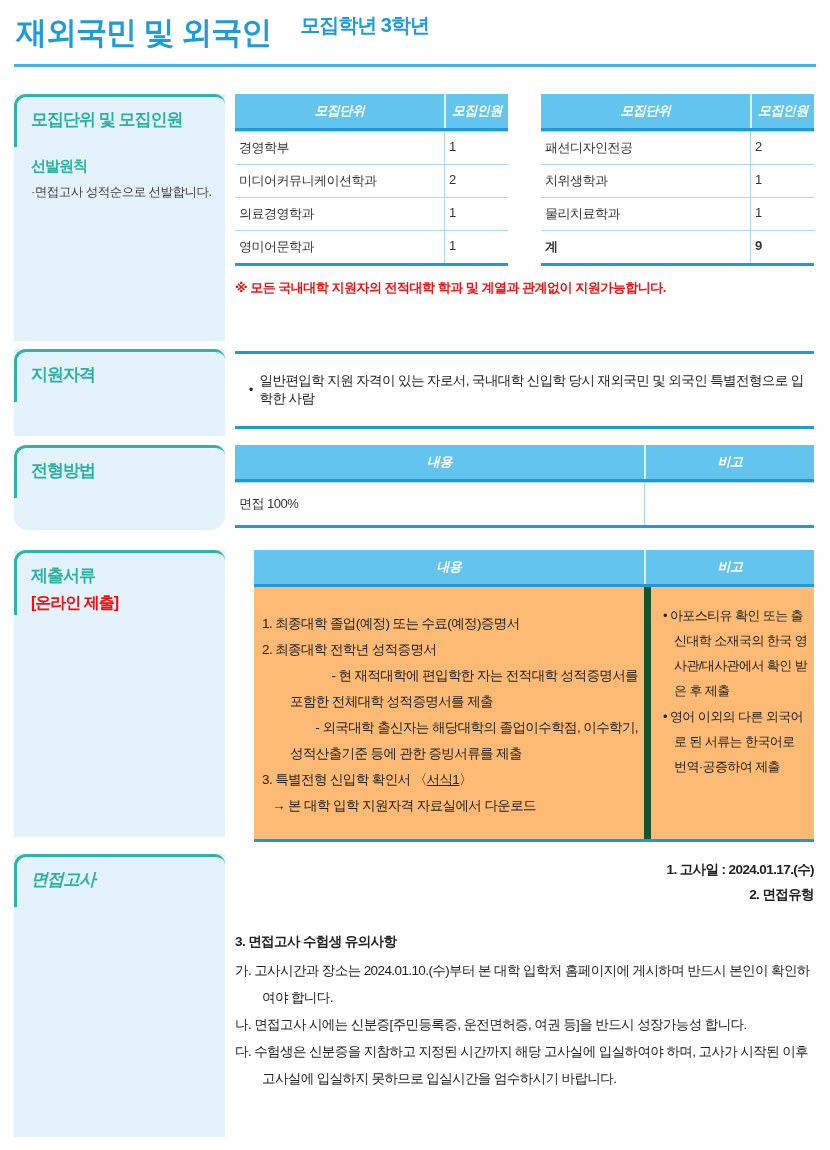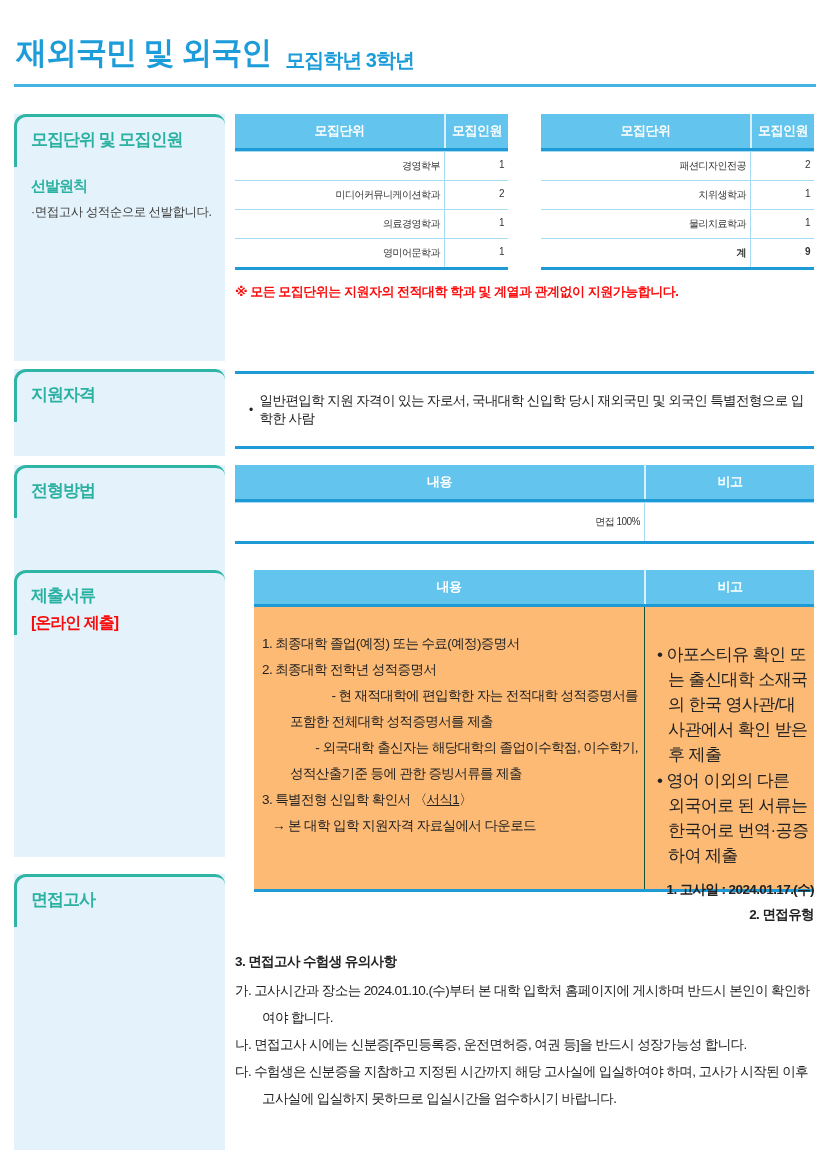--- a/index.html
+++ b/index.html
@@ -4,21 +4,21 @@
 <style>
   * { margin:0; padding:0; box-sizing:border-box; }
   html,body { background:#fff; }
   .page {
     position:relative; width:830px; height:1150px; margin:0 auto;
     background:#fff; font-family:"Liberation Sans","DejaVu Sans",sans-serif;
     color:#333; overflow:hidden;
   }
   
   .title-wrap { padding:12px 14px 0 16px; }
-  .title-line { display:flex; align-items:flex-end; gap:14px;margin-top:20px; }
+  .title-line { display:flex; align-items:flex-start; gap:29px; }
   .main-title { font-size:31px; font-weight:bold; color:#1c9cd9; letter-spacing:-1px; }
   .sub-title  { font-size:20px; font-weight:bold; color:#1c9cd9; letter-spacing:-1px; }
   .title-rule { margin:10px 14px 0 14px; height:3px; background:#45b2e4; }
 
   
   .section { display:flex; padding-left:14px; padding-right:16px; }
   .side-col { width:211px; flex:0 0 211px; }
   .content-col { flex:1; margin-left:10px; position:relative; }
   .side-box { position:relative; background:#e4f2fb; padding:14px 10px 12px 17px; height:100%; }
   .side-box::before {
@@ -30,25 +30,25 @@
   .side-heading { font-size:17px; font-weight:bold; color:#2bb1a2; letter-spacing:-1px; }
   .side-sub { margin-top:26px; font-size:15px; font-weight:bold; color:#2bb1a2; letter-spacing:-1px; }
   .side-text { margin-top:8px; font-size:12.5px; color:#3c3c3c; letter-spacing:-0.5px; }
   .side-red { margin-top:6px; font-size:16px; font-weight:bold; color:#f80b0b; letter-spacing:-1px; }
 
   
   .btable { border-bottom:3px solid #1e9ad6; }
   .btable .thead { display:flex; background:#63c5ed; border-bottom:3px solid #1e9ad6; }
   .btable .thead .cell {
     color:#fff; font-weight:bold; font-size:13px; text-align:center;
-    padding:8px 4px; letter-spacing:-0.5px;
+    padding:8px 4px; letter-spacing:-0.5px;font-style:italic;
   }
   .btable .trow { display:flex; border-top:1px solid #a5dcf3; background:#fff; }
   .btable .trow:first-of-type { border-top:none; }
-  .btable .trow .cell { font-size:10px; text-align:right; padding:7px 4px; letter-spacing:-0.5px; }
+  .btable .trow .cell { font-size:13px; text-align:left; padding:7px 4px; letter-spacing:-0.5px; }
   .vsep-h { border-left:2px solid rgba(255,255,255,0.75); }
   .vsep-b { border-left:1px solid #a5dcf3; }
   .bold { font-weight:bold; }
 
   
   .sec1 { height:255px; }
   .sec1 .side-box { height:247px; }
   .twin-tables { display:flex; justify-content:space-between; }
   .twin-tables .btable { width:273px; }
   .col-name { flex:1; }
@@ -60,43 +60,43 @@
   .sec2 .side-box { height:87px; }
   .elig-box {
     margin-top:2px; border-top:3px solid #1e9ad6; border-bottom:3px solid #1e9ad6;
     height:78px; display:flex; align-items:center; padding:0 4px 0 14px;
     font-size:13.5px; letter-spacing:-0.6px; color:#222;
   }
   .elig-box .bullet { margin-right:7px; font-size:12px; }
 
   
   .sec3 { height:105px; }
-  .sec3 .side-box { height:105px; }
+  .sec3 .side-box { height:85px;border-radius:14px; }
   .col-content { flex:1; }
   .col-bigo { width:170px; flex:0 0 170px; }
   .method-row .cell { padding:12px 4px !important; }
 
   
   .sec4 { height:304px;gap:19px; }
   .sec4 .side-box { height:287px; }
   .doc-body { display:flex; background:#fdba74; }
   .doc-main { flex:1; padding:24px 6px 20px 8px; font-size:13.5px; letter-spacing:-0.6px; color:#222; }
   .doc-main .line { line-height:26px; white-space:nowrap; }
   .ind0 { padding-left:0; }
   .ind1 { padding-left:14px;text-align:right; }
   .ind2 { padding-left:28px; }
   .ind-arrow { padding-left:10px; }
   .u { text-decoration:underline; }
-  .doc-notes { width:170px; flex:0 0 170px; border-left:1px solid #14532d; padding:35px 4px 20px 12px;
-    font-size:17px; letter-spacing:-0.6px; color:#222; }
+  .doc-notes { width:170px; flex:0 0 170px; border-left:7px solid #14532d; padding:16px 4px 20px 12px;
+    font-size:13px; letter-spacing:-0.6px; color:#222; }
   .doc-notes .note-item { padding-left:11px; text-indent:-11px; line-height:25px; margin-bottom:1px; }
 
   
   .sec5 { height:300px; }
-  .sec5 .side-box { height:283px; }
+  .sec5 .side-box { height:283px;font-style:italic; }
   .int-content { padding-top:3px; font-size:13.5px; letter-spacing:-0.6px; color:#222; }
   .int-line { font-weight:bold; line-height:25px;text-align:right; }
   .int-table { margin:8px 0 0 22px; width:557px; }
   .int-table .col-gubun { width:135px; flex:0 0 135px; }
   .int-table .col-eval { flex:1; }
   .int-table .trow .cell { padding:9px 4px; }
   .notice-title { margin-top:22px; font-weight:bold; line-height:25px; }
   .notice-list { margin-top:3px; }
   .notice-item { padding-left:27px; text-indent:-27px; line-height:27px; }
 </style>
@@ -165,21 +165,21 @@
             <div class="cell col-name">물리치료학과</div>
             <div class="cell col-count vsep-b">1</div>
           </div>
           <div class="trow">
             <div class="cell col-name bold">계</div>
             <div class="cell col-count vsep-b bold">9</div>
           </div>
         </div>
 
       </div>
-      <div class="red-note">※ 모든 모집단위는 지원자의 전적대학 학과 및 계열과 관계없이 지원가능합니다.</div>
+      <div class="red-note">※ 모든 국내대학 지원자의 전적대학 학과 및 계열과 관계없이 지원가능합니다.</div>
     </div>
   </div>
 
   <div class="section sec2">
     <div class="side-col">
       <div class="side-box">
         <div class="side-heading">지원자격</div>
       </div>
     </div>
     <div class="content-col">

